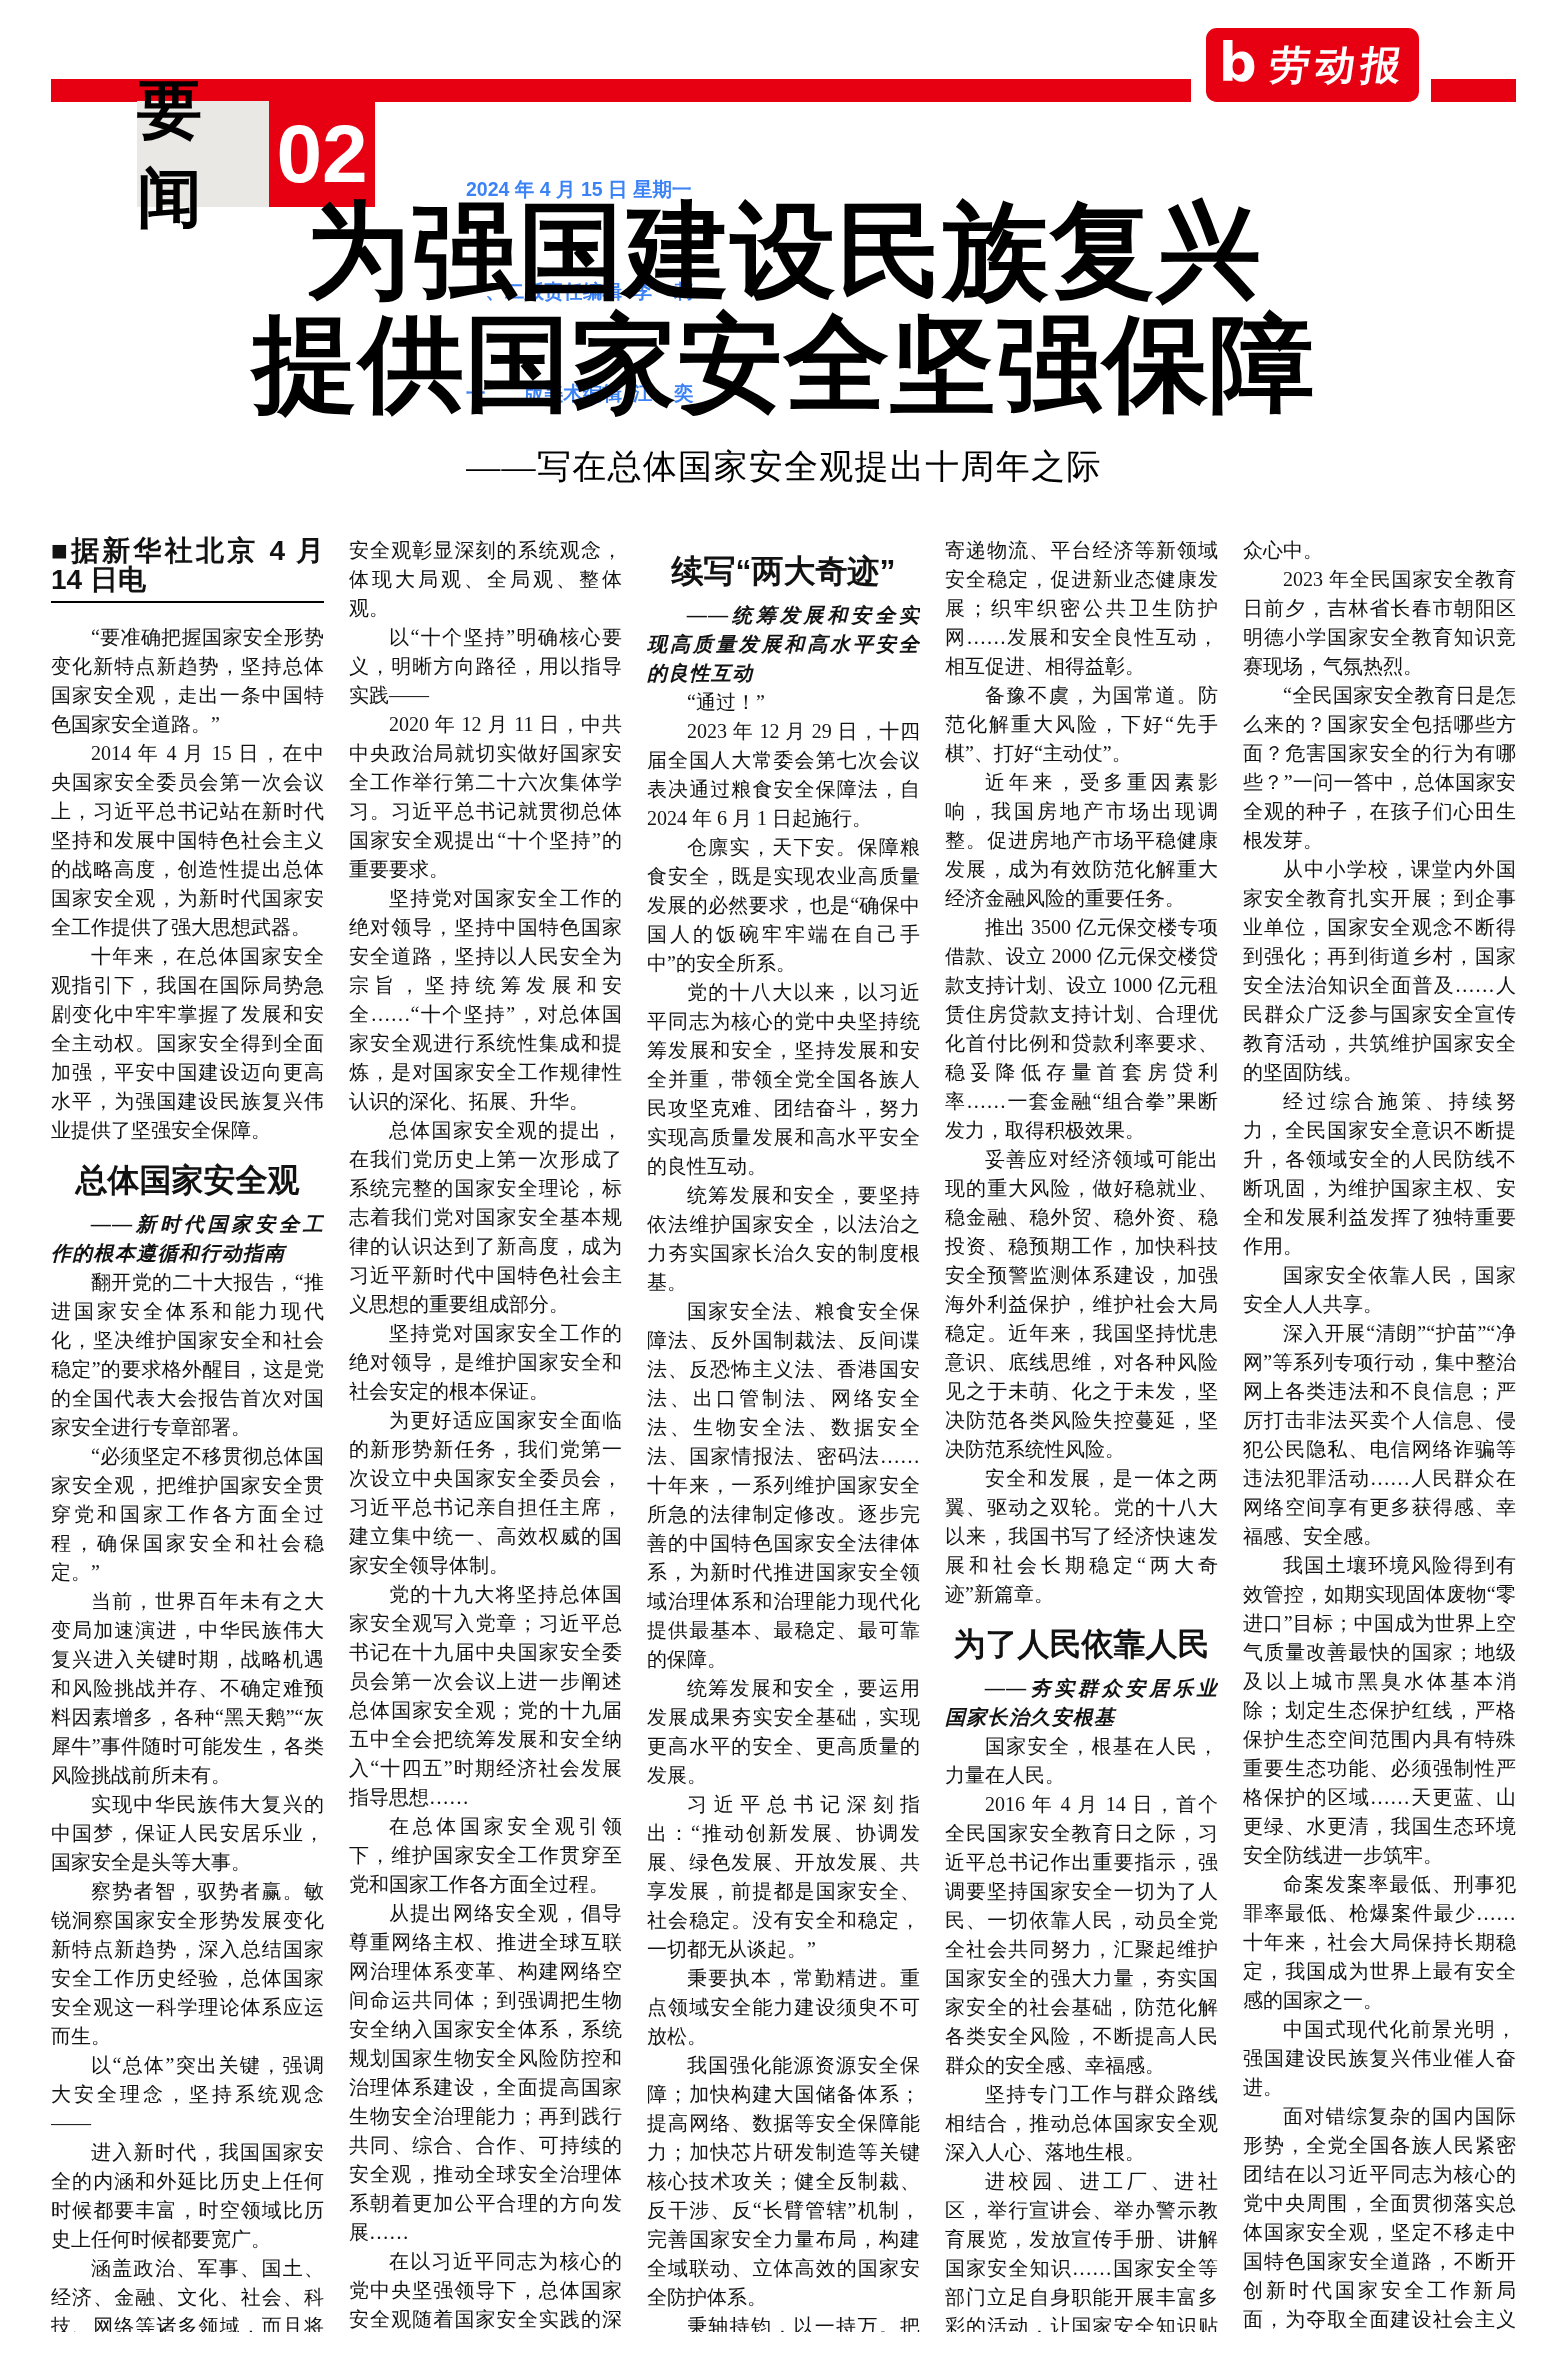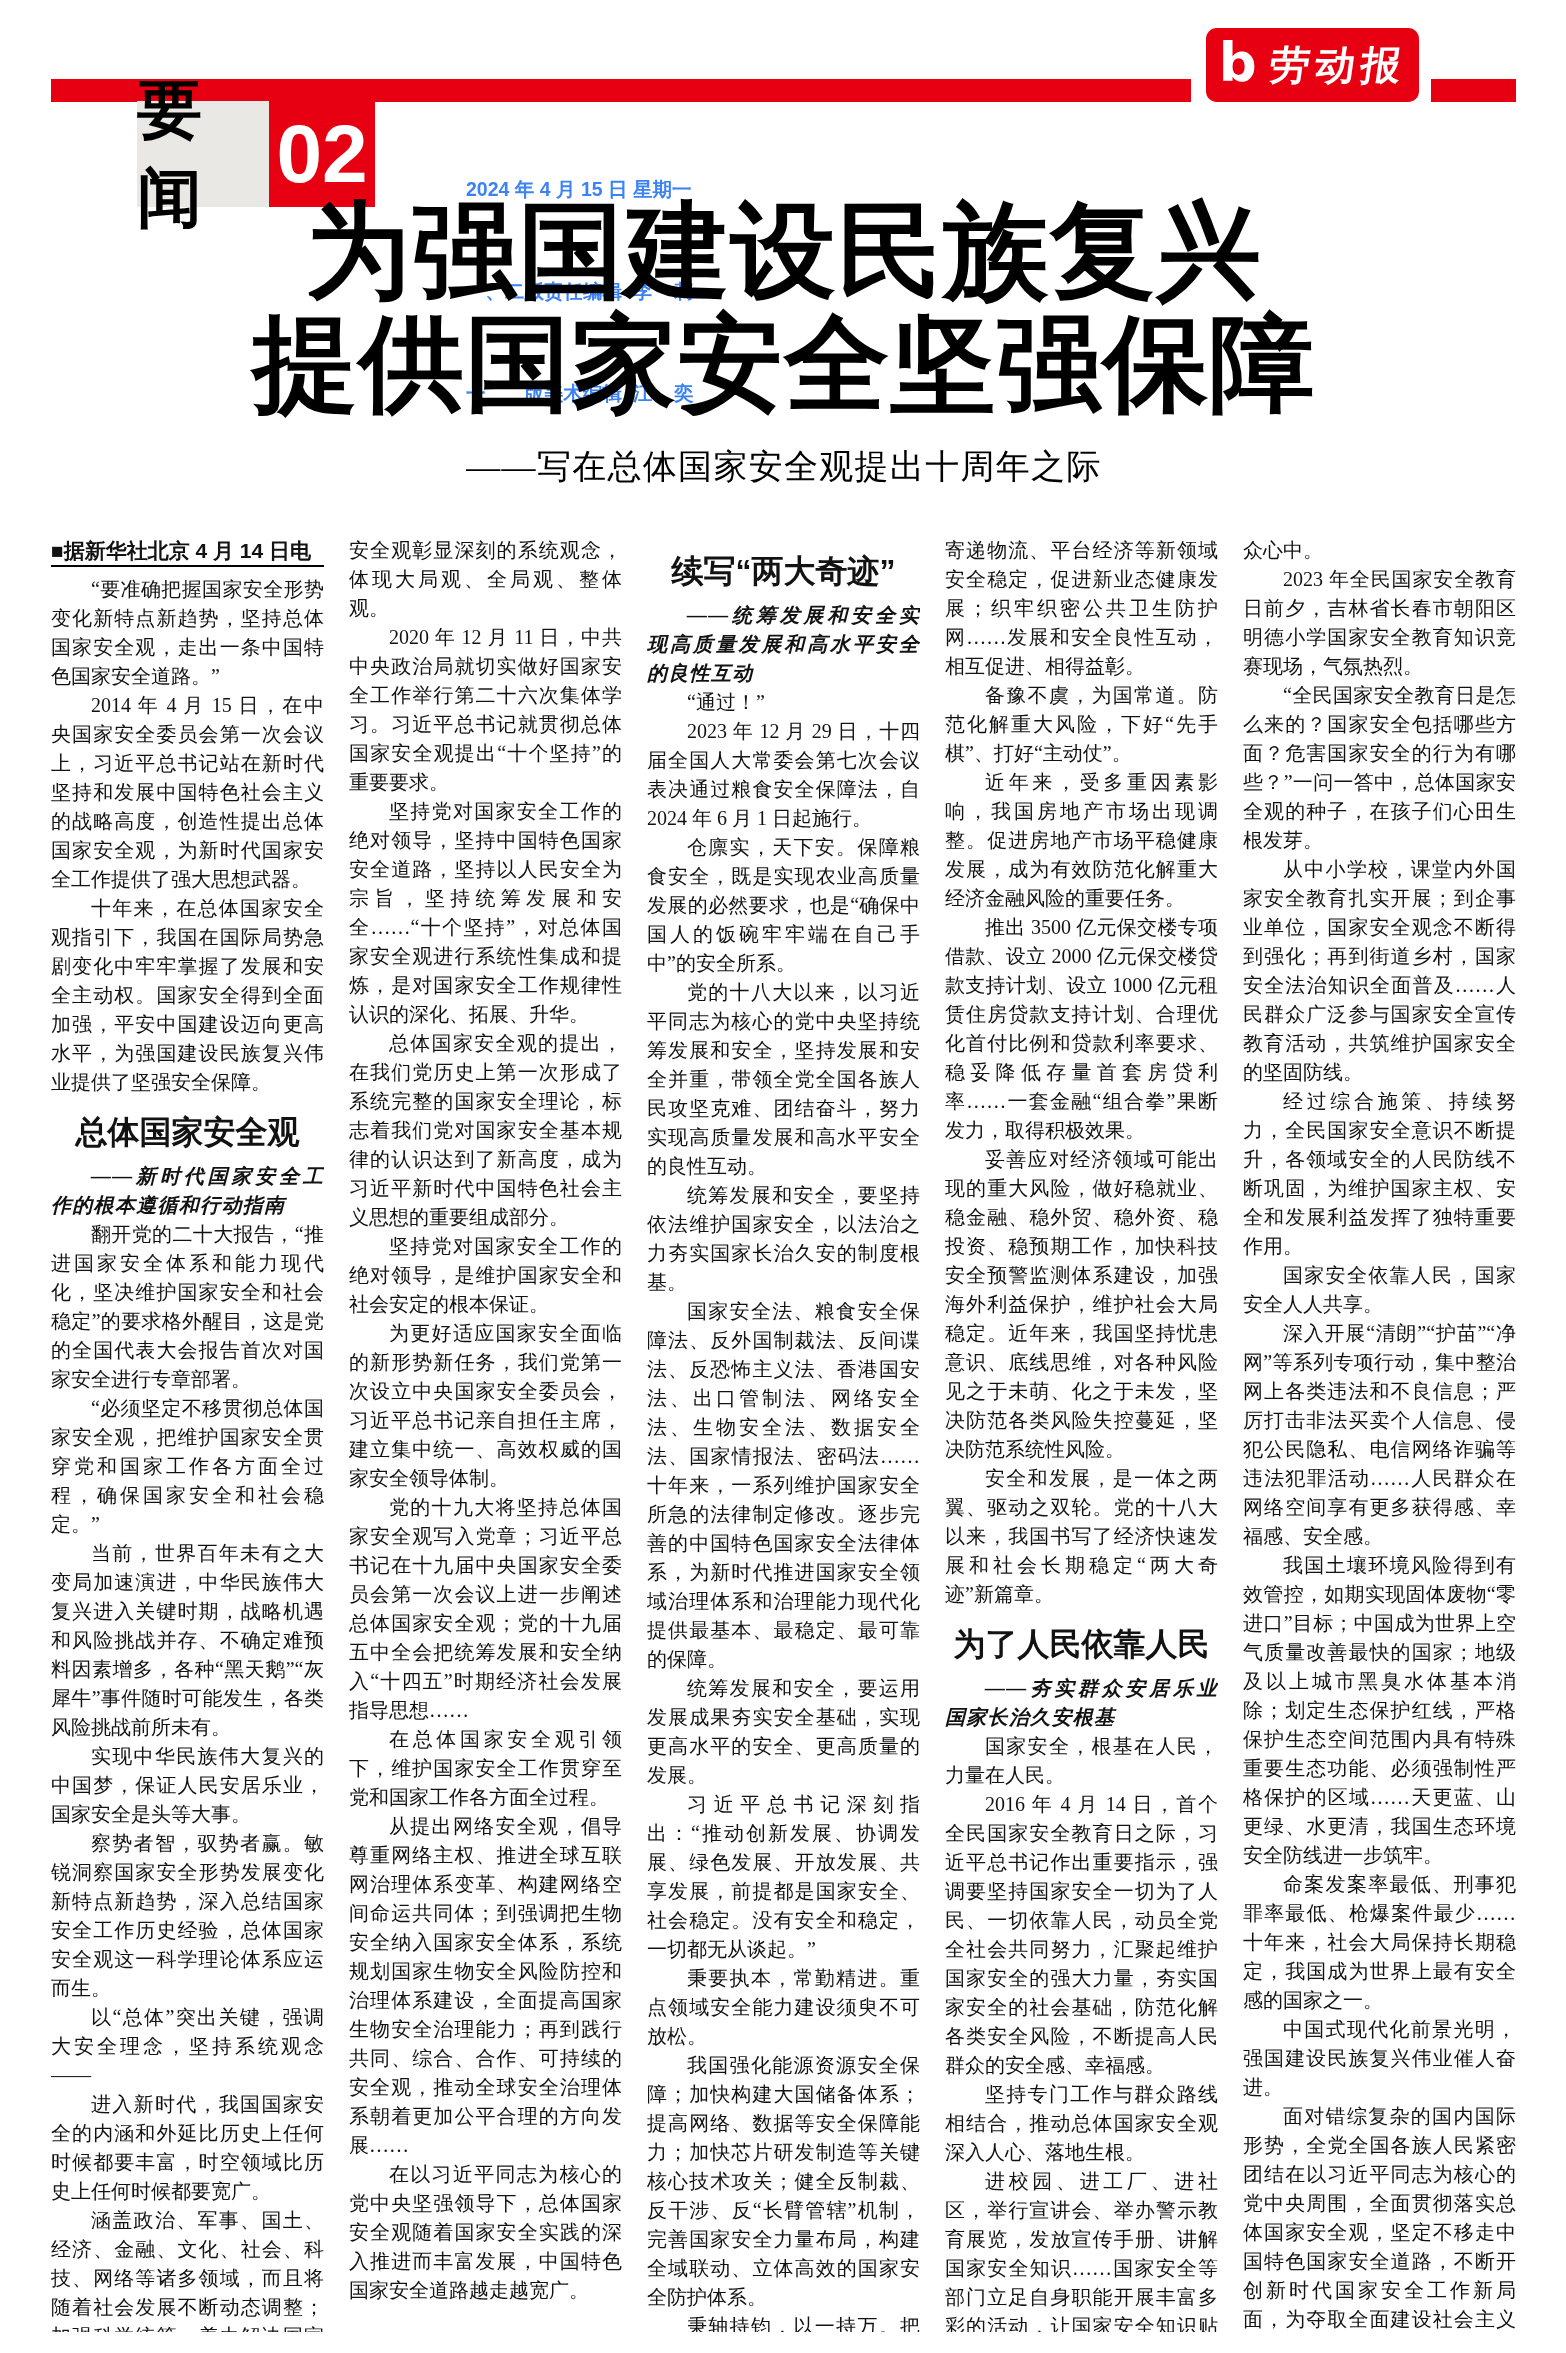--- a/index.html
+++ b/index.html
@@ -55,22 +55,22 @@
     position:absolute;left:51px;top:536px;width:1466px;height:1796px;
     display:flex;gap:25px;
   }
   .colm{
     width:273px;height:100%;overflow:hidden;
     font-size:20px;line-height:29px;text-align:justify;
   }
   .colm p{margin:0;text-indent:2em;}
   .colm p.cont{text-indent:0;}
   .colm .dateline{
-    font-family:"Liberation Sans","DejaVu Sans",sans-serif;font-weight:bold;font-size:21px;
-    text-indent:0;border-bottom:2.7px solid #000;padding-bottom:0;margin-bottom:8px;
+    font-family:"Liberation Sans","DejaVu Sans",sans-serif;font-weight:bold;font-size:28px;
+    text-indent:0;border-bottom:2.7px solid #000;padding-bottom:7px;margin-bottom:20px;
   }
   .colm h3{
     font-family:"Liberation Sans","DejaVu Sans",sans-serif;font-weight:bold;
     font-size:32px;line-height:38px;text-align:center;margin:16px 0 10.8px;text-indent:0;
   }
   .colm p.sub{font-weight:bold;font-style:italic;letter-spacing:1.3px;font-size:20px;}
 </style>
 </head>
 <body>
 
@@ -111,20 +111,21 @@
         <p>“必须坚定不移贯彻总体国家安全观，把维护国家安全贯穿党和国家工作各方面全过程，确保国家安全和社会稳定。”</p>
         <p>当前，世界百年未有之大变局加速演进，中华民族伟大复兴进入关键时期，战略机遇和风险挑战并存、不确定难预料因素增多，各种“黑天鹅”“灰犀牛”事件随时可能发生，各类风险挑战前所未有。</p>
         <p>实现中华民族伟大复兴的中国梦，保证人民安居乐业，国家安全是头等大事。</p>
         <p>察势者智，驭势者赢。敏锐洞察国家安全形势发展变化新特点新趋势，深入总结国家安全工作历史经验，总体国家安全观这一科学理论体系应运而生。</p>
         <p>以“总体”突出关键，强调大安全理念，坚持系统观念——</p>
         <p>进入新时代，我国国家安全的内涵和外延比历史上任何时候都要丰富，时空领域比历史上任何时候都要宽广。</p>
         <p>涵盖政治、军事、国土、经济、金融、文化、社会、科技、网络等诸多领域，而且将随着社会发展不断动态调整；加强科学统筹，着力解决国家安全工作不平衡不充分问题；强调把维护国家安全贯穿党和国家工作各方面全过程……总体国家</p>
       </div>
       <div class="colm">
         <p class="cont">安全观彰显深刻的系统观念，体现大局观、全局观、整体观。</p>
+        <p>以“十个坚持”明确核心要义，明晰方向路径，用以指导实践——</p>
         <p>2020 年 12 月 11 日，中共中央政治局就切实做好国家安全工作举行第二十六次集体学习。习近平总书记就贯彻总体国家安全观提出“十个坚持”的重要要求。</p>
         <p>坚持党对国家安全工作的绝对领导，坚持中国特色国家安全道路，坚持以人民安全为宗旨，坚持统筹发展和安全……“十个坚持”，对总体国家安全观进行系统性集成和提炼，是对国家安全工作规律性认识的深化、拓展、升华。</p>
         <p>总体国家安全观的提出，在我们党历史上第一次形成了系统完整的国家安全理论，标志着我们党对国家安全基本规律的认识达到了新高度，成为习近平新时代中国特色社会主义思想的重要组成部分。</p>
         <p>坚持党对国家安全工作的绝对领导，是维护国家安全和社会安定的根本保证。</p>
         <p>为更好适应国家安全面临的新形势新任务，我们党第一次设立中央国家安全委员会，习近平总书记亲自担任主席，建立集中统一、高效权威的国家安全领导体制。</p>
         <p>党的十九大将坚持总体国家安全观写入党章；习近平总书记在十九届中央国家安全委员会第一次会议上进一步阐述总体国家安全观；党的十九届五中全会把统筹发展和安全纳入“十四五”时期经济社会发展指导思想……</p>
         <p>在总体国家安全观引领下，维护国家安全工作贯穿至党和国家工作各方面全过程。</p>
         <p>从提出网络安全观，倡导尊重网络主权、推进全球互联网治理体系变革、构建网络空间命运共同体；到强调把生物安全纳入国家安全体系，系统规划国家生物安全风险防控和治理体系建设，全面提高国家生物安全治理能力；再到践行共同、综合、合作、可持续的安全观，推动全球安全治理体系朝着更加公平合理的方向发展……</p>
         <p>在以习近平同志为核心的党中央坚强领导下，总体国家安全观随着国家安全实践的深入推进而丰富发展，中国特色国家安全道路越走越宽广。</p>
       </div>

